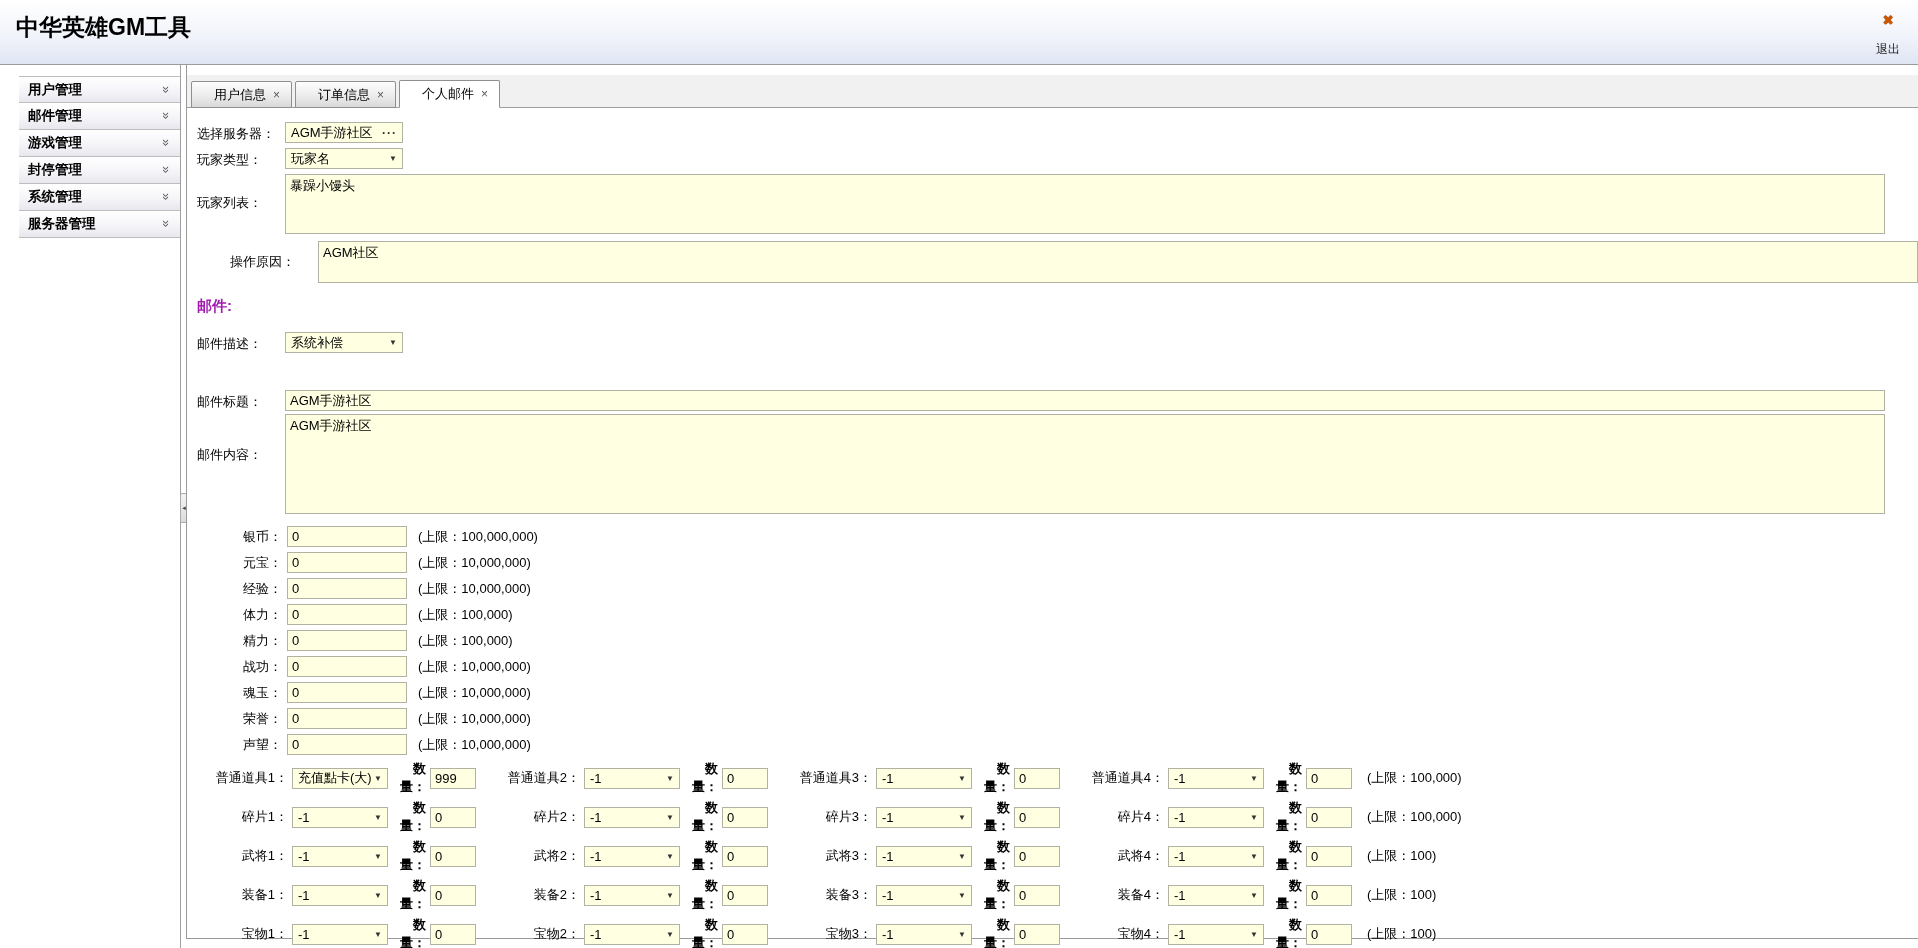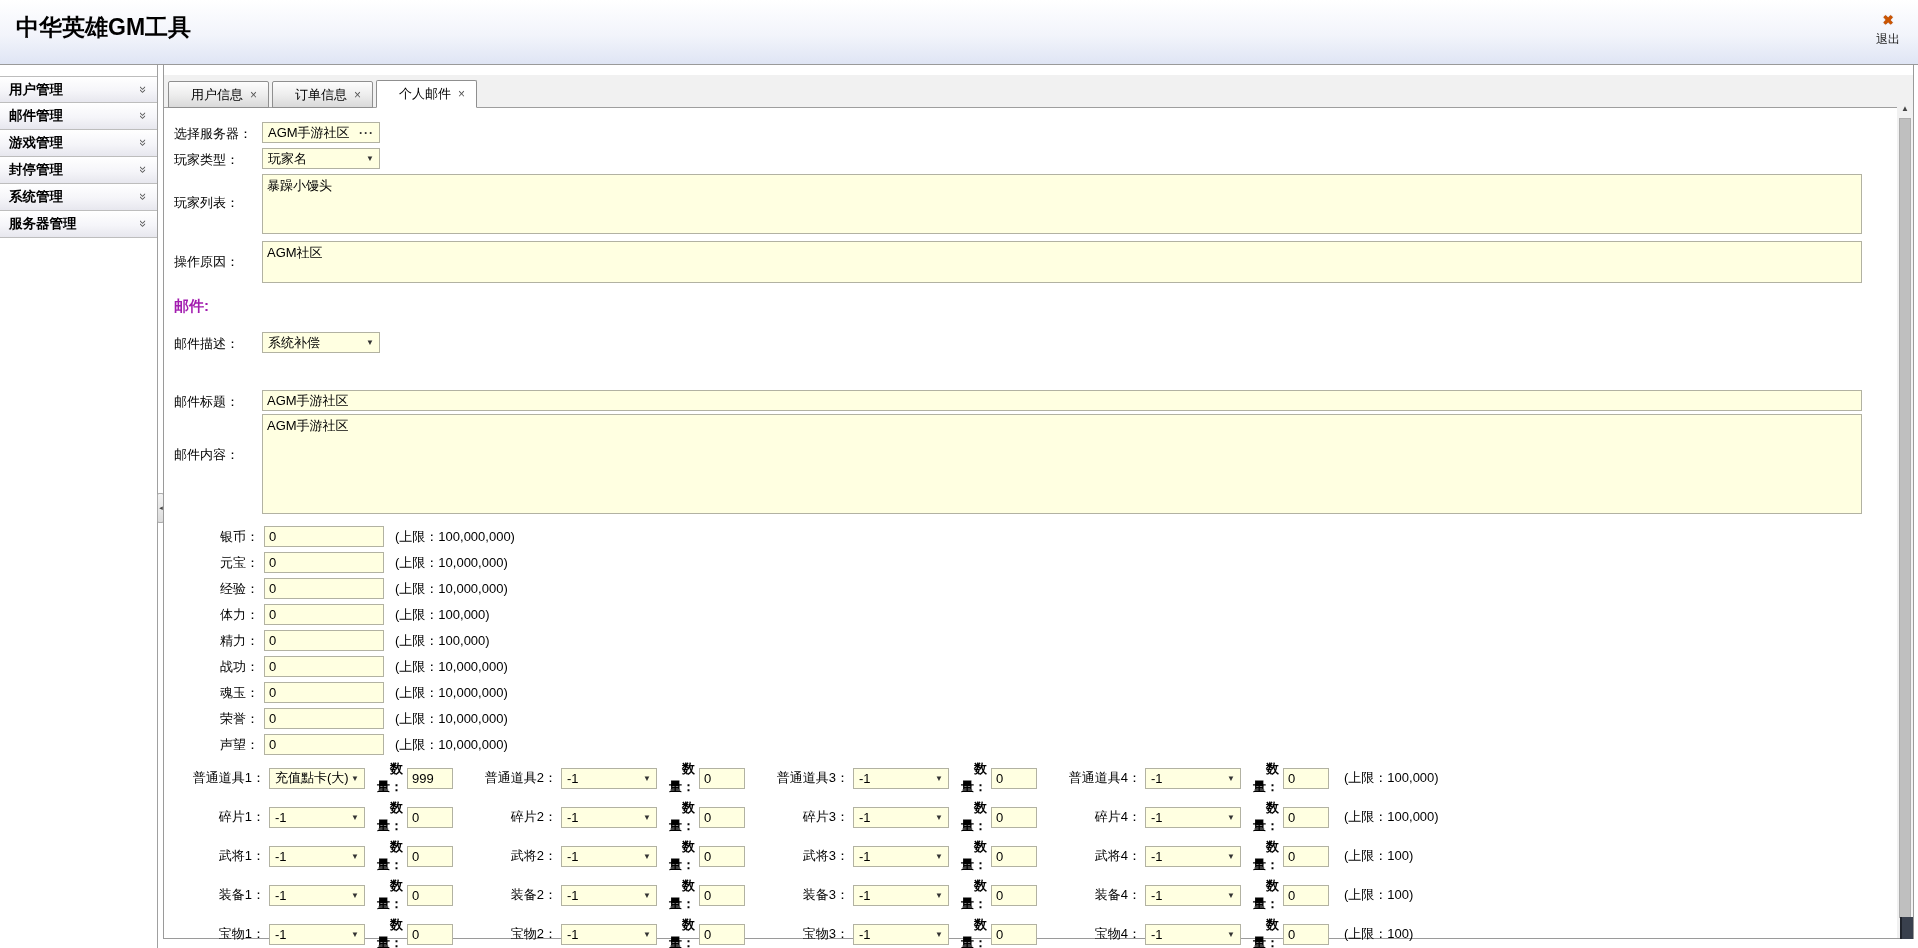--- a/index.html
+++ b/index.html
@@ -12,28 +12,28 @@
 
   
   .hdr {
     position:relative; height:65px;
     background:linear-gradient(#ffffff 0%, #f2f4fb 55%, #dfe5f4 100%);
     border-bottom:1px solid #9a9a9a;
   }
   .hdr-title { position:absolute; left:16px; top:12px; font-size:23px; font-weight:bold; }
   .logout { position:absolute; right:18px; top:13px; text-align:center; cursor:pointer; line-height:15px; }
   .logout .x { color:#cc5500; font-weight:bold; font-size:14px; text-shadow:0 0 1px #8a3000; }
-  .logout .t { font-size:12px; color:#222; margin-top:4px; }
+  .logout .t { font-size:12px; color:#222; margin-top:14px; }
 
   
   .main { display:flex; height:883px; position:relative; }
 
   aside {
-    width:158px; background:#fff; border-right:1px solid #a0a0a0;
-    padding-top:11px; flex:none;
+    width:181px; background:#fff; border-right:1px solid #a0a0a0;
+    padding-top:11px; flex:none;padding-left:19px;
   }
   .sb-item {
     height:27px; line-height:26px; padding:0 9px;
     font-weight:bold; font-size:13.5px; cursor:pointer;
     background:linear-gradient(#ffffff 0%, #f5f5f9 55%, #e7e7ee 100%);
     border-bottom:1px solid #bdbdbd; position:relative;
   }
   .sb-item:first-child { border-top:1px solid #bdbdbd; }
   .sb-chev {
     position:absolute; right:10px; top:6px; font-weight:normal; color:#555;
@@ -157,21 +157,21 @@
           <span class="arr">▼</span>
         </div>
       </div>
 
       <div class="frow" style="margin-bottom:7px;">
         <span class="flabel" style="padding-top:20px;">玩家列表：</span>
         <textarea class="ybox wide" style="height: 60px;" id="ta-playerlist">暴躁小馒头</textarea>
       </div>
 
       <div class="frow" style="margin-bottom:10px;">
-        <span class="flabel" style="padding-top:12px;">操作原因：</span>
+        <span class="flabel" style="padding-top:12px;margin-left:33px;">操作原因：</span>
         <textarea class="ybox wide" style="height: 42px;" id="ta-reason">AGM社区</textarea>
       </div>
 
       <div class="sect">邮件:</div>
 
       <div class="frow">
         <span class="flabel">邮件描述：</span>
         <div class="ycombo">
           <span>系统补偿</span>
           <span class="arr">▼</span>

